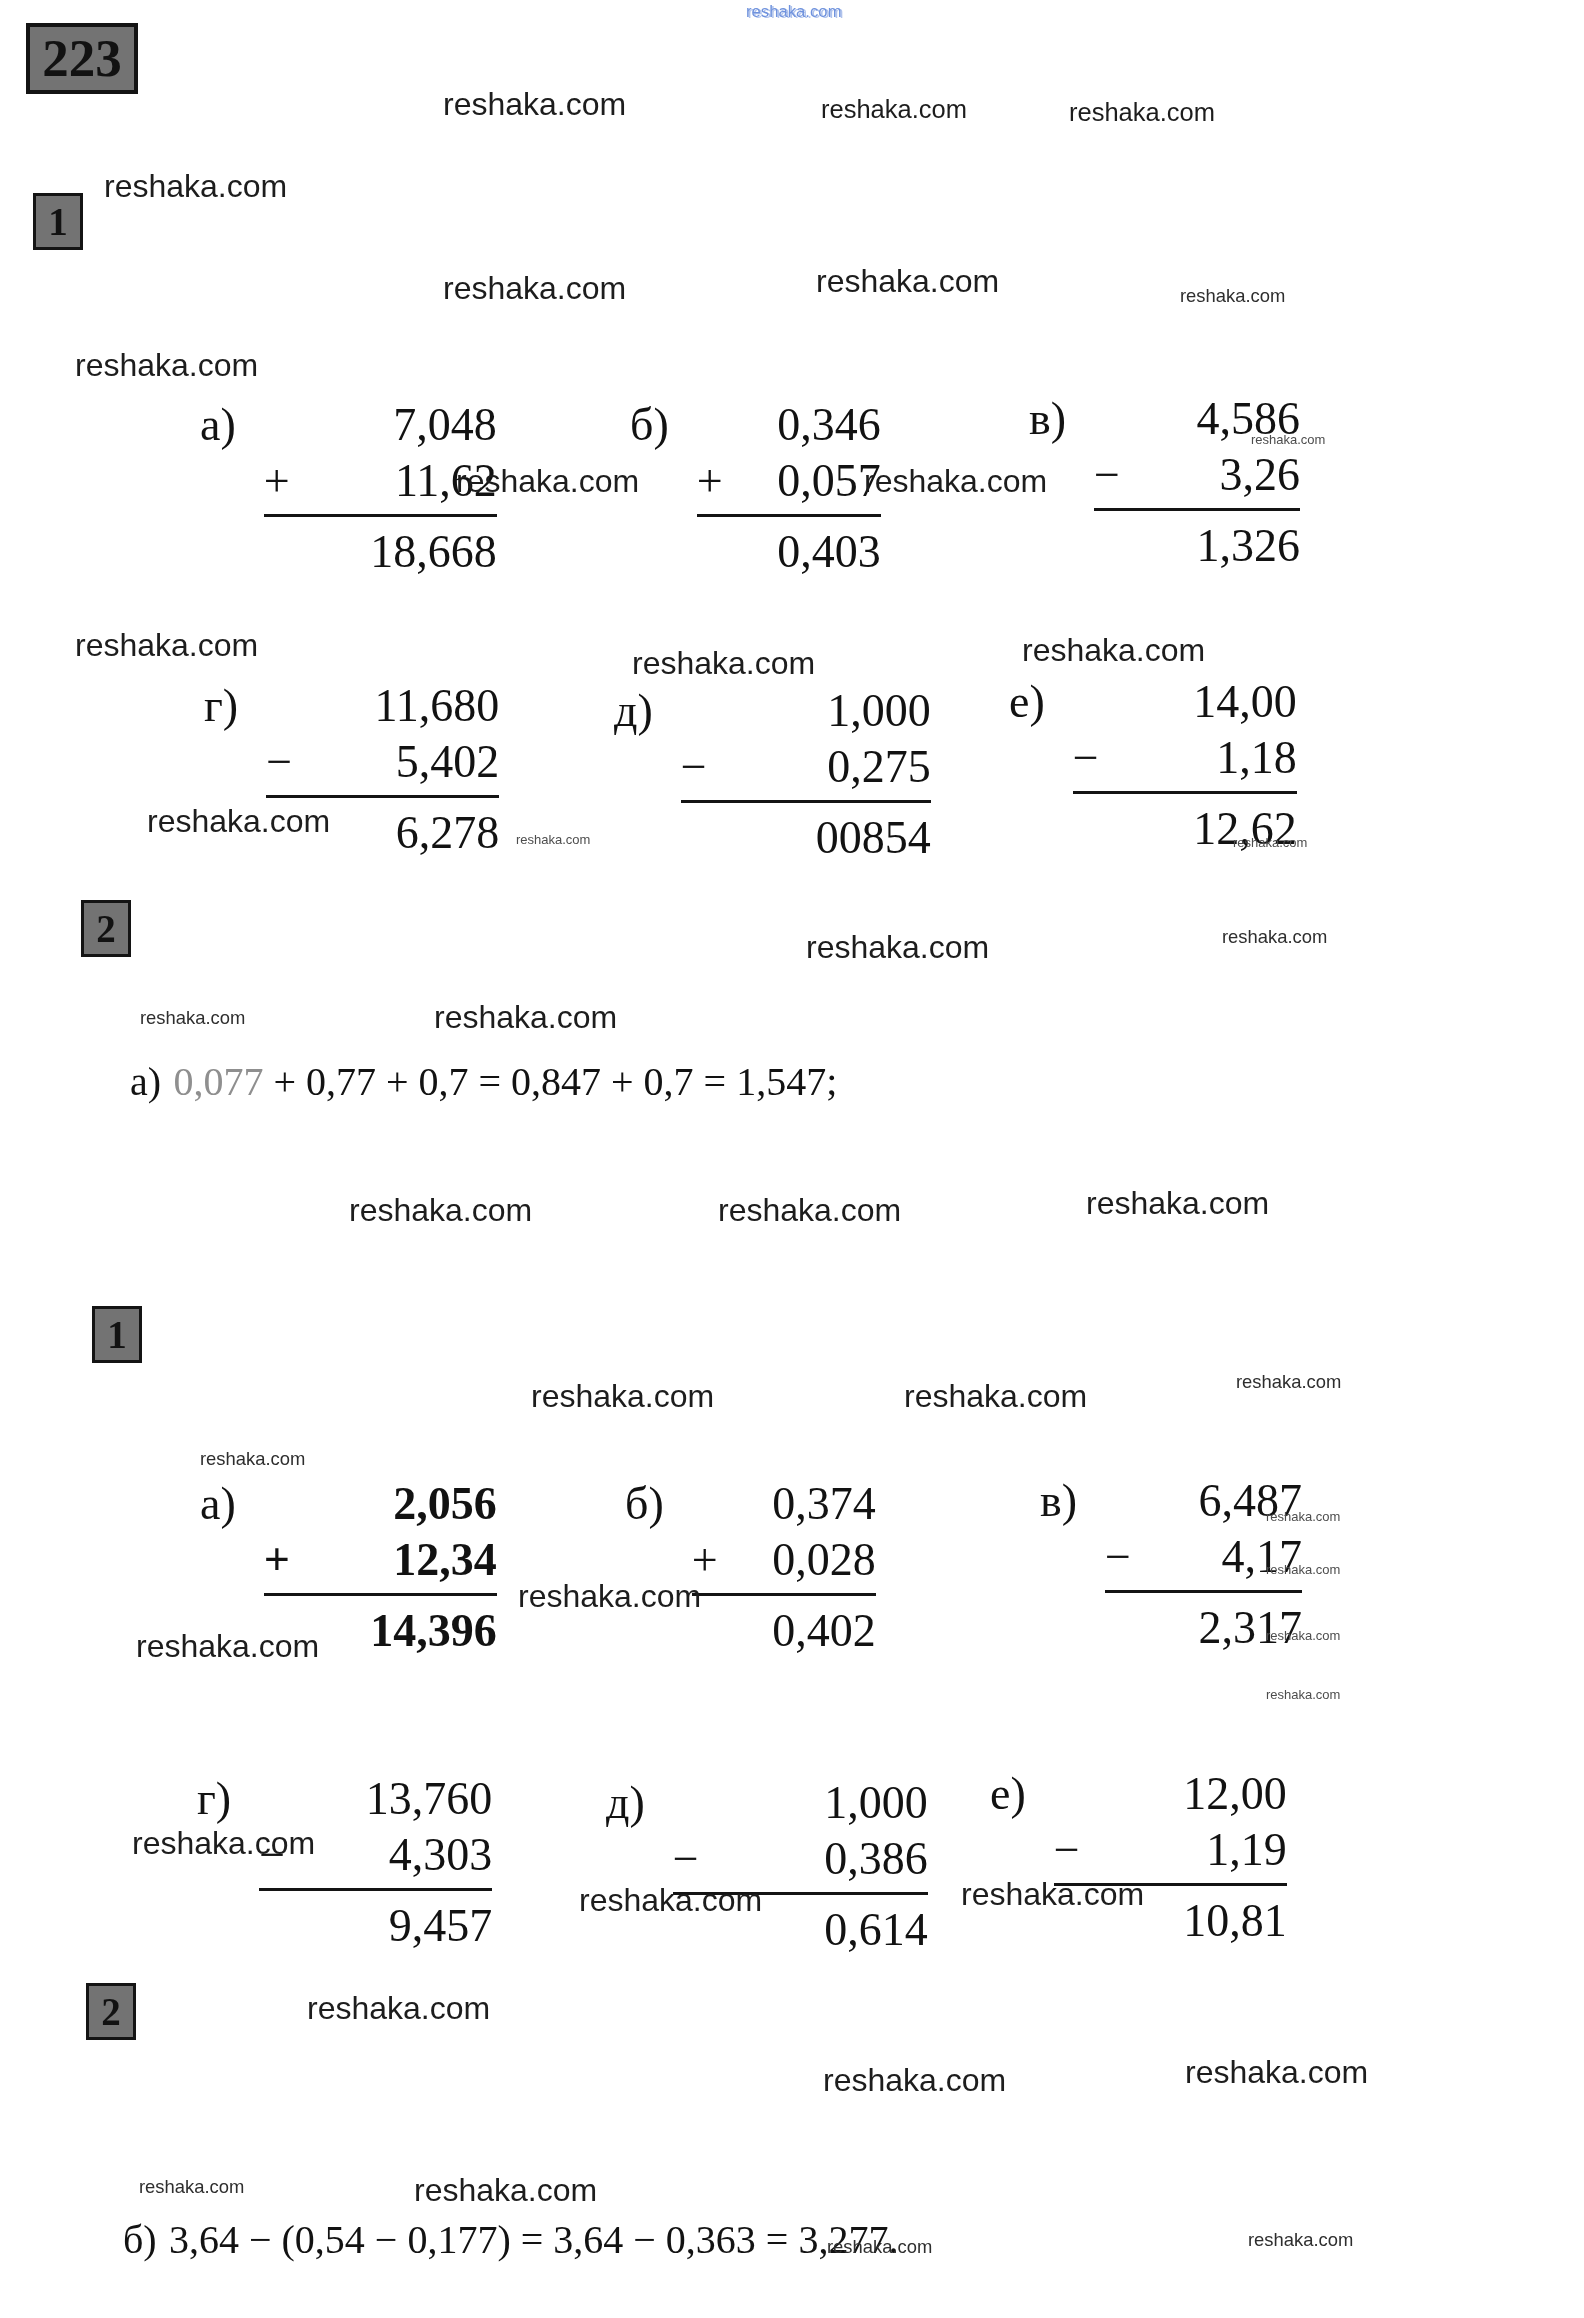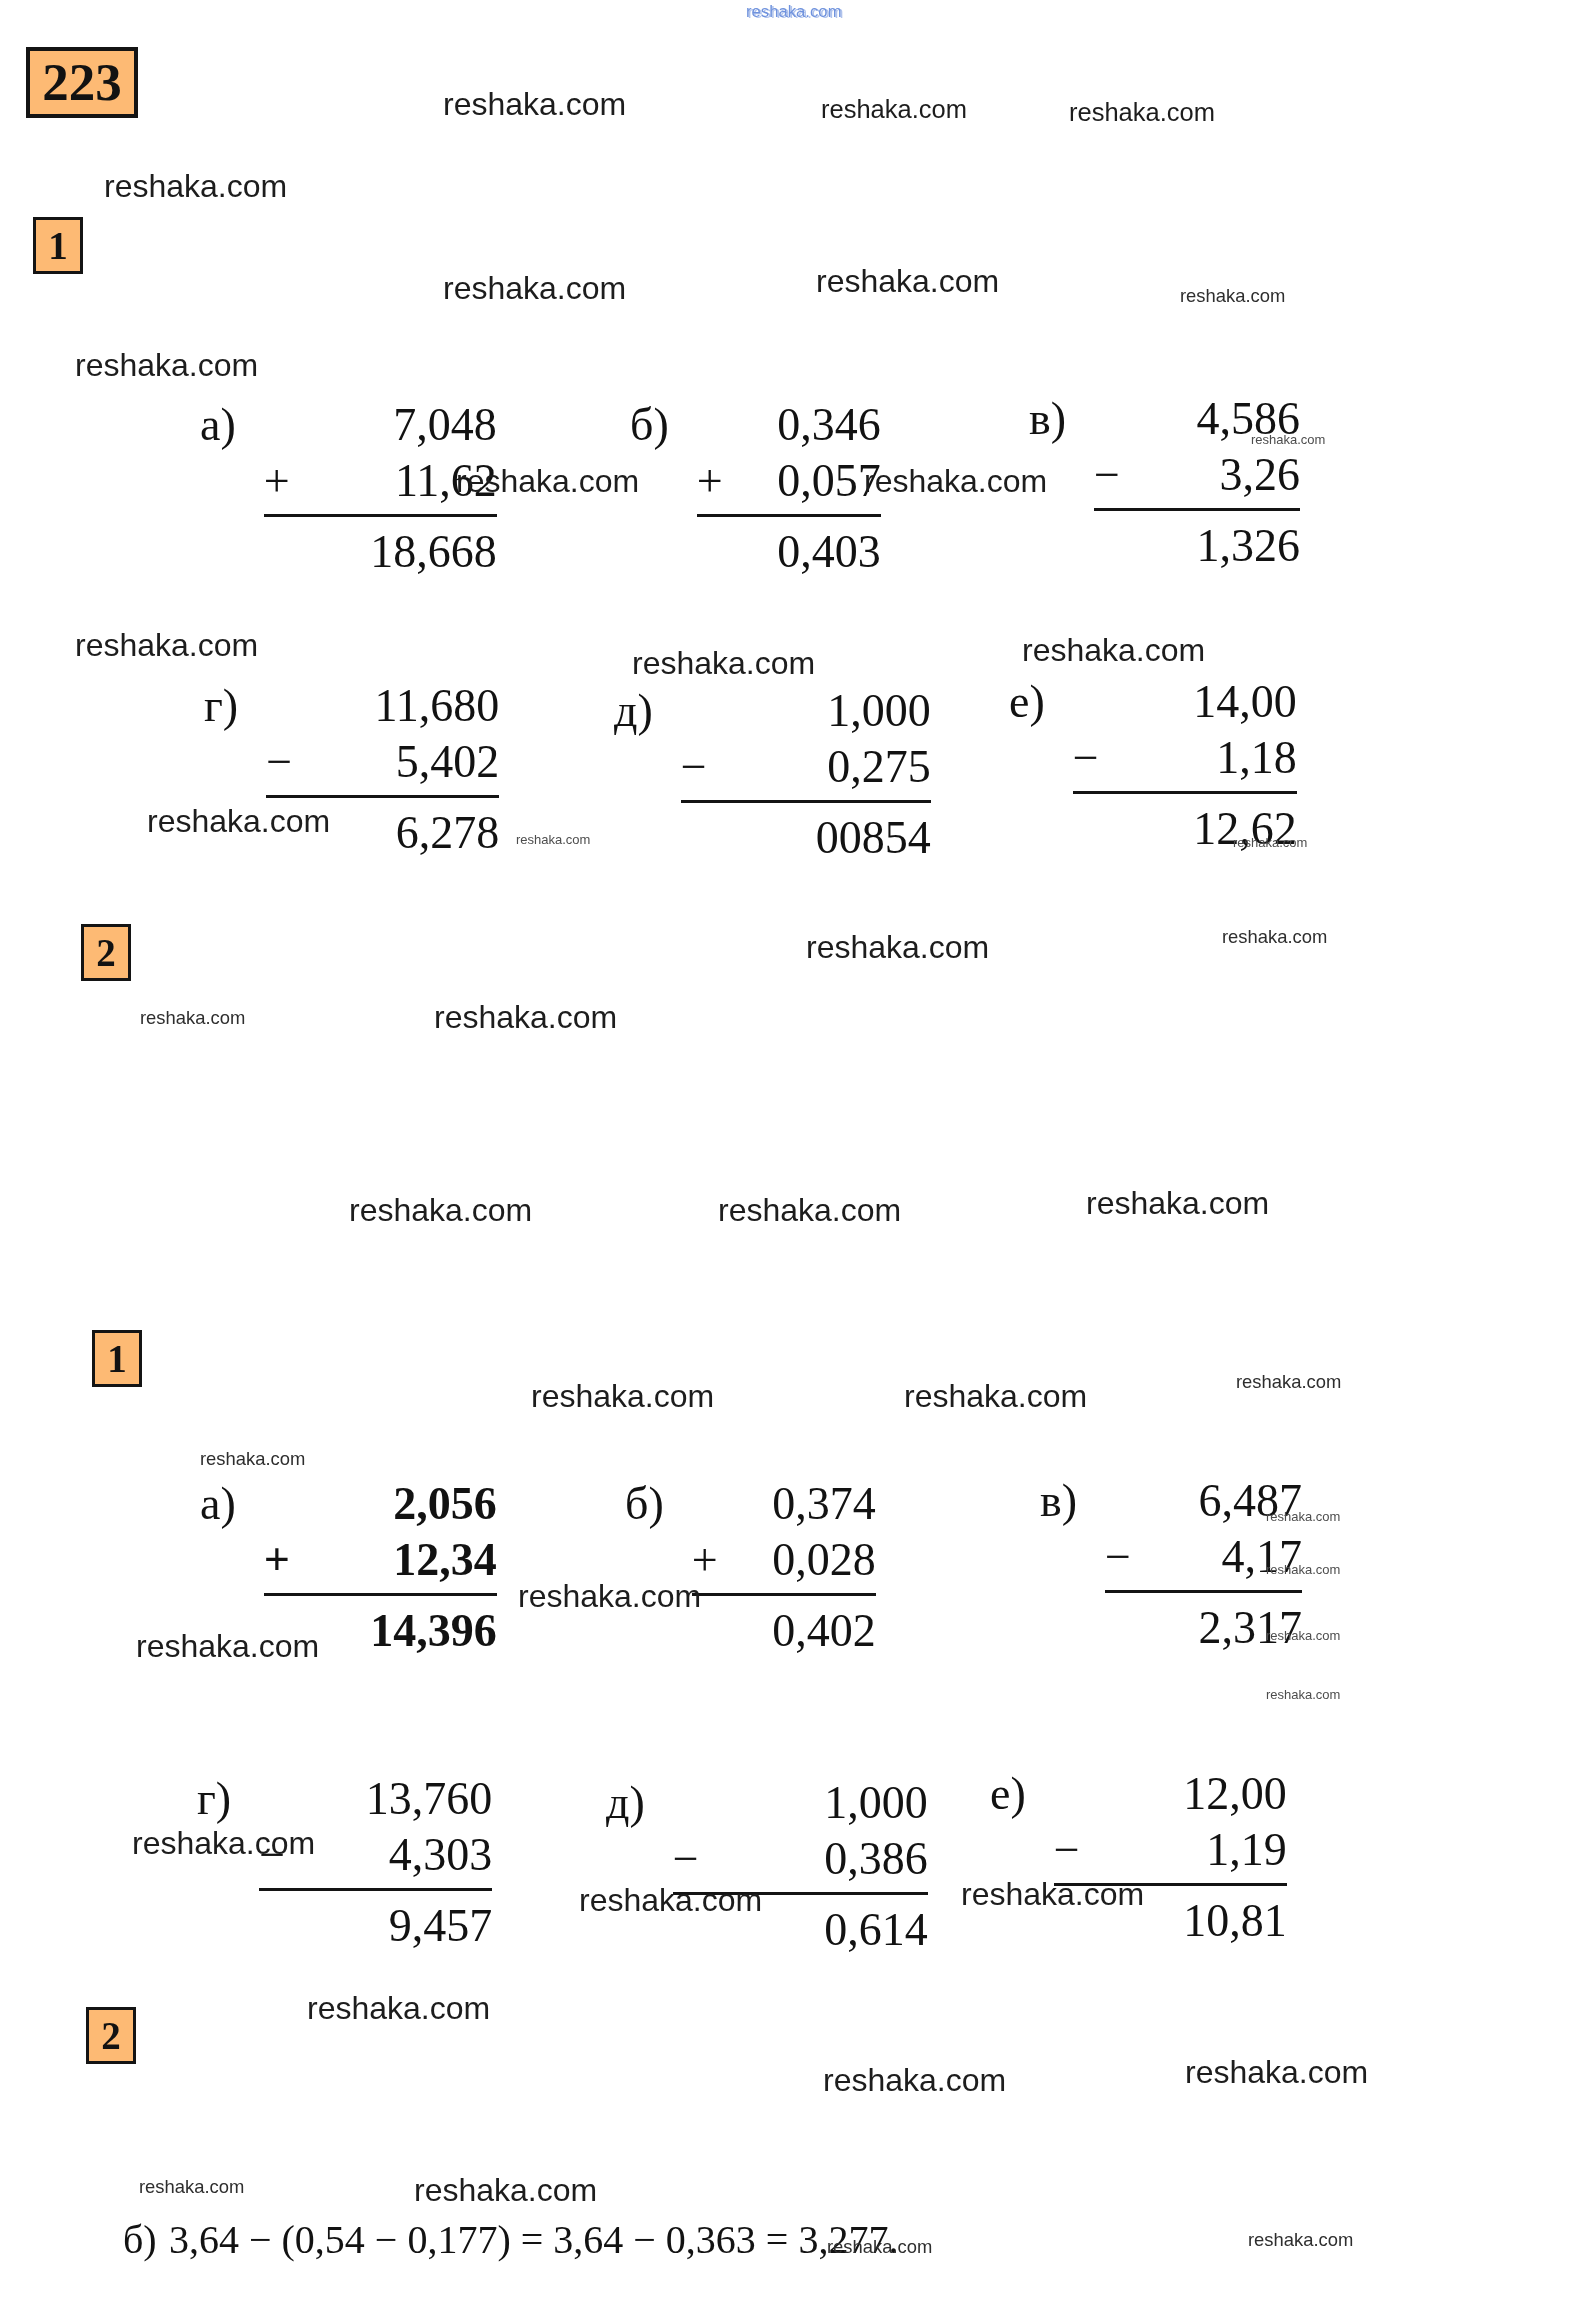--- a/index.html
+++ b/index.html
@@ -2,22 +2,22 @@
 <html style="font-size:14px"><head>
 <meta charset="utf-8">
 <style>
   * { margin:0; padding:0; box-sizing:border-box; }
   html,body { background:#ffffff; }
   .page {
     position:relative; width:1585px; height:2319px; background:#ffffff;
     font-family:"Liberation Serif","DejaVu Serif",serif; color:#121212; overflow:hidden;
   }
   .badge {
-    position:absolute; border:3.5px solid #141414; background:#fdba74;
-    font-weight:bold; text-align:center; font-family:"Liberation Serif",serif;margin-top:24px;
+    position:absolute; border:3.5px solid #141414; background:#737373;
+    font-weight:bold; text-align:center; font-family:"Liberation Serif",serif;
   }
   .badge-main { font-size:53px; line-height:63px; padding:0 12.3px; border-width:4.4px; }
   .badge-task { font-size:39px; line-height:47px; padding:1.8px 12.3px; border-width:3.5px; }
   .wm { position:absolute; font-family:"Liberation Sans",sans-serif; white-space:nowrap; }
   .wm-lg { font-size:32px; color:#1d1d1d; }
   .wm-md { font-size:25.5px; color:#1d1d1d; }
   .wm-sm { font-size:18.4px; color:#2e2e2e; }
   .wm-xs { font-size:13px; color:#4d4d4d; }
   .wm-blue { font-size:16.7px; color:#6f92dd; text-shadow:1.8px 0.9px 0 rgba(111,146,221,0.55); }
   .colprob { position:absolute; display:flex; align-items:flex-start; gap:28px; }
@@ -108,20 +108,23 @@
   <span class="wm wm-lg" style="left:147px; top:803px;">reshaka.com</span>
   <span class="wm wm-xs" style="left:516px; top:832px;">reshaka.com</span>
   <span class="wm wm-xs" style="left:1233px; top:835px;">reshaka.com</span>
 
   <div class="badge badge-task" style="left:81px; top:900px;">2</div>
   <span class="wm wm-lg" style="left:806px; top:929px;">reshaka.com</span>
   <span class="wm wm-sm" style="left:1222px; top:926px;">reshaka.com</span>
   <span class="wm wm-sm" style="left:140px; top:1007px;">reshaka.com</span>
   <span class="wm wm-lg" style="left:434px; top:999px;">reshaka.com</span>
 
+  <div class="eq" style="left:130px; top:1056px;">
+    <span class="eq-label">а)</span><span class="fade">0,077</span><span> + 0,77 + 0,7 = 0,847 + 0,7 = 1,547;</span>
+  </div>
   <span class="wm wm-lg" style="left:349px; top:1192px;">reshaka.com</span>
   <span class="wm wm-lg" style="left:718px; top:1192px;">reshaka.com</span>
   <span class="wm wm-lg" style="left:1086px; top:1185px;">reshaka.com</span>
 
   <div class="badge badge-task" style="left:92px; top:1306px;">1</div>
   <span class="wm wm-lg" style="left:531px; top:1378px;">reshaka.com</span>
   <span class="wm wm-lg" style="left:904px; top:1378px;">reshaka.com</span>
   <span class="wm wm-sm" style="left:1236px; top:1371px;">reshaka.com</span>
   <span class="wm wm-sm" style="left:200px; top:1448px;">reshaka.com</span>
 

